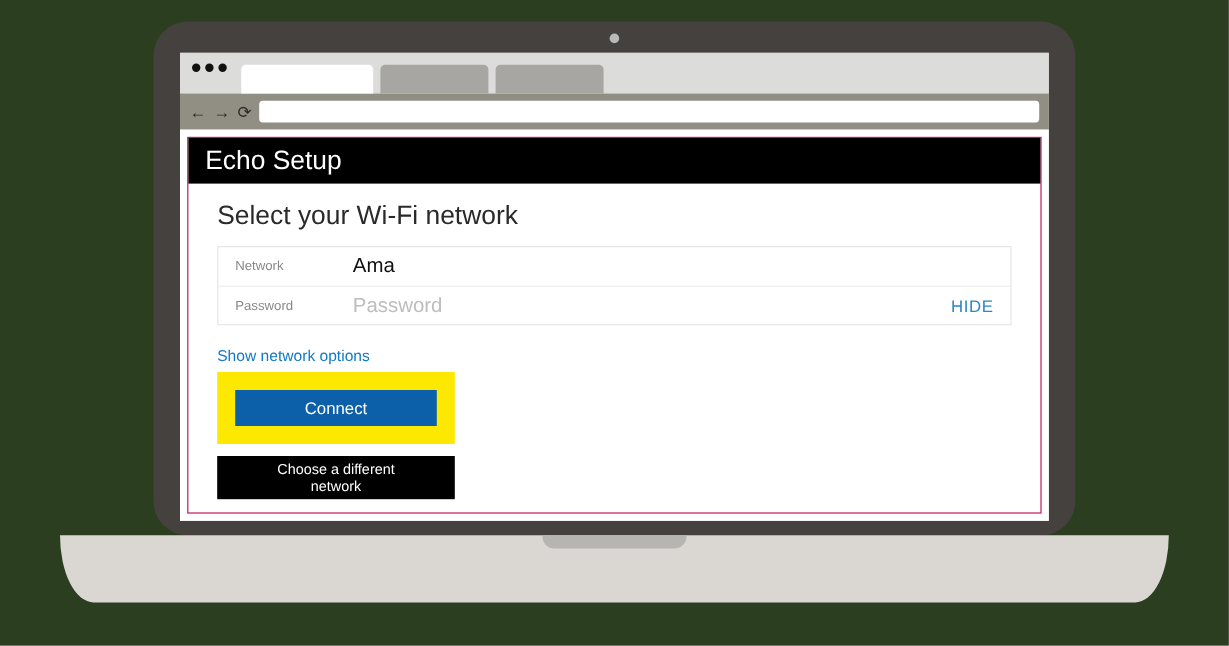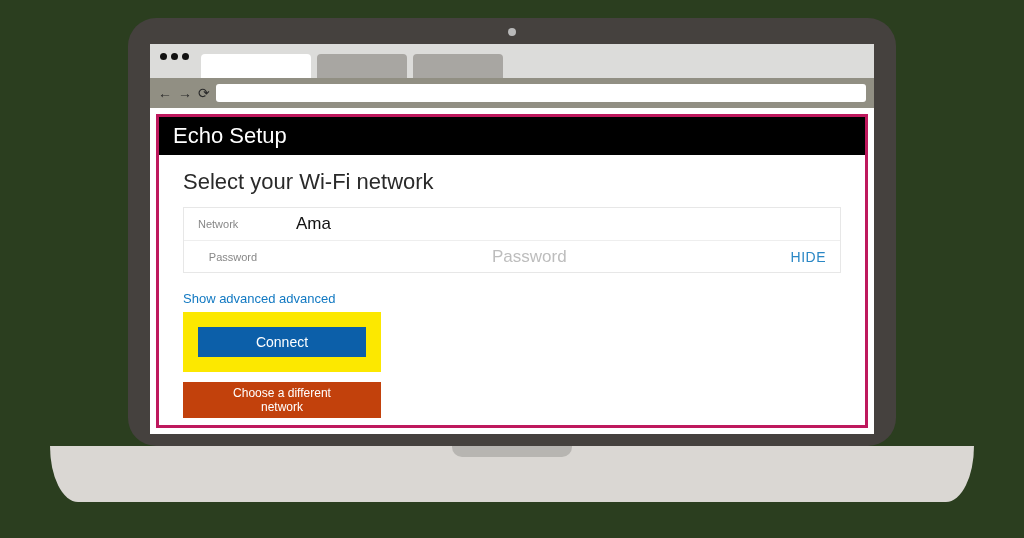--- a/index.html
+++ b/index.html
@@ -68,21 +68,21 @@
     .url-field { flex: 1; height: 18px; background: #fff; border-radius: 3px; border: none; }
     .content {
       position: absolute;
       left: 0; right: 0;
       top: 64px; bottom: 0;
       background: #fff;
       padding: 6px;
     }
     .inner {
       width: 100%; height: 100%;
-      border: 3px solid #be185d;
+      border: 1px solid #be185d;
       background: #fff;
     }
     .header-bar {
       background: #000;
       color: #fff;
       padding: 6px 14px;
       font-size: 22px;
       font-weight: normal;
     }
     .main { padding: 6px 24px 0 24px; }
@@ -96,21 +96,21 @@
     .panel {
       border: 1px solid #e7e7e7;
     }
     .row {
       display: flex;
       align-items: center;
       padding: 6px 14px;
       gap: 28px;
       height: 32px;
     }
-    .row + .row { border-top: 1px solid #eee; text-align: center; }
+    .row + .row { border-top: 1px solid #eee; }
     .row-label { width: 70px; font-size: 11px; color: #888; }
     .row-value { font-size: 17px; color: #111; flex: 1; }
     .row-value.placeholder { color: #bdbdbd; }
     .hide-link { font-size: 14px; color: #2a87c5; letter-spacing: 0.5px; cursor: pointer; }
     .advanced {
       color: #1279c2;
       font-size: 13px;
       margin: 18px 0 6px 0;
       cursor: pointer;
     }
@@ -125,21 +125,21 @@
       height: 30px;
       background: #0c5fa9;
       border: none;
       color: #fff;
       font-size: 14px;
       cursor: pointer;
     }
     .alt-btn {
       width: 198px;
       height: 36px;
-      background: #c2410c;
+      background: #000000;
       border: none;
       color: #fff;
       font-size: 12px;
       line-height: 1.2;
       cursor: pointer;
       padding: 4px 36px;
     }
     .base {
       position: absolute;
       left: 50px;
@@ -191,21 +191,21 @@
             <div class="row">
               <div class="row-label">Network</div>
               <div class="row-value">Ama</div>
             </div>
             <div class="row">
               <div class="row-label">Password</div>
               <div class="row-value placeholder">Password</div>
               <div class="hide-link">HIDE</div>
             </div>
           </div>
-          <div class="advanced">Show advanced advanced</div>
+          <div class="advanced">Show network options</div>
           <div class="connect-wrap">
             <button class="connect-btn">Connect</button>
           </div>
           <button class="alt-btn">Choose a different network</button>
         </div>
       </div>
     </div>
   </div>
 </div>
 

